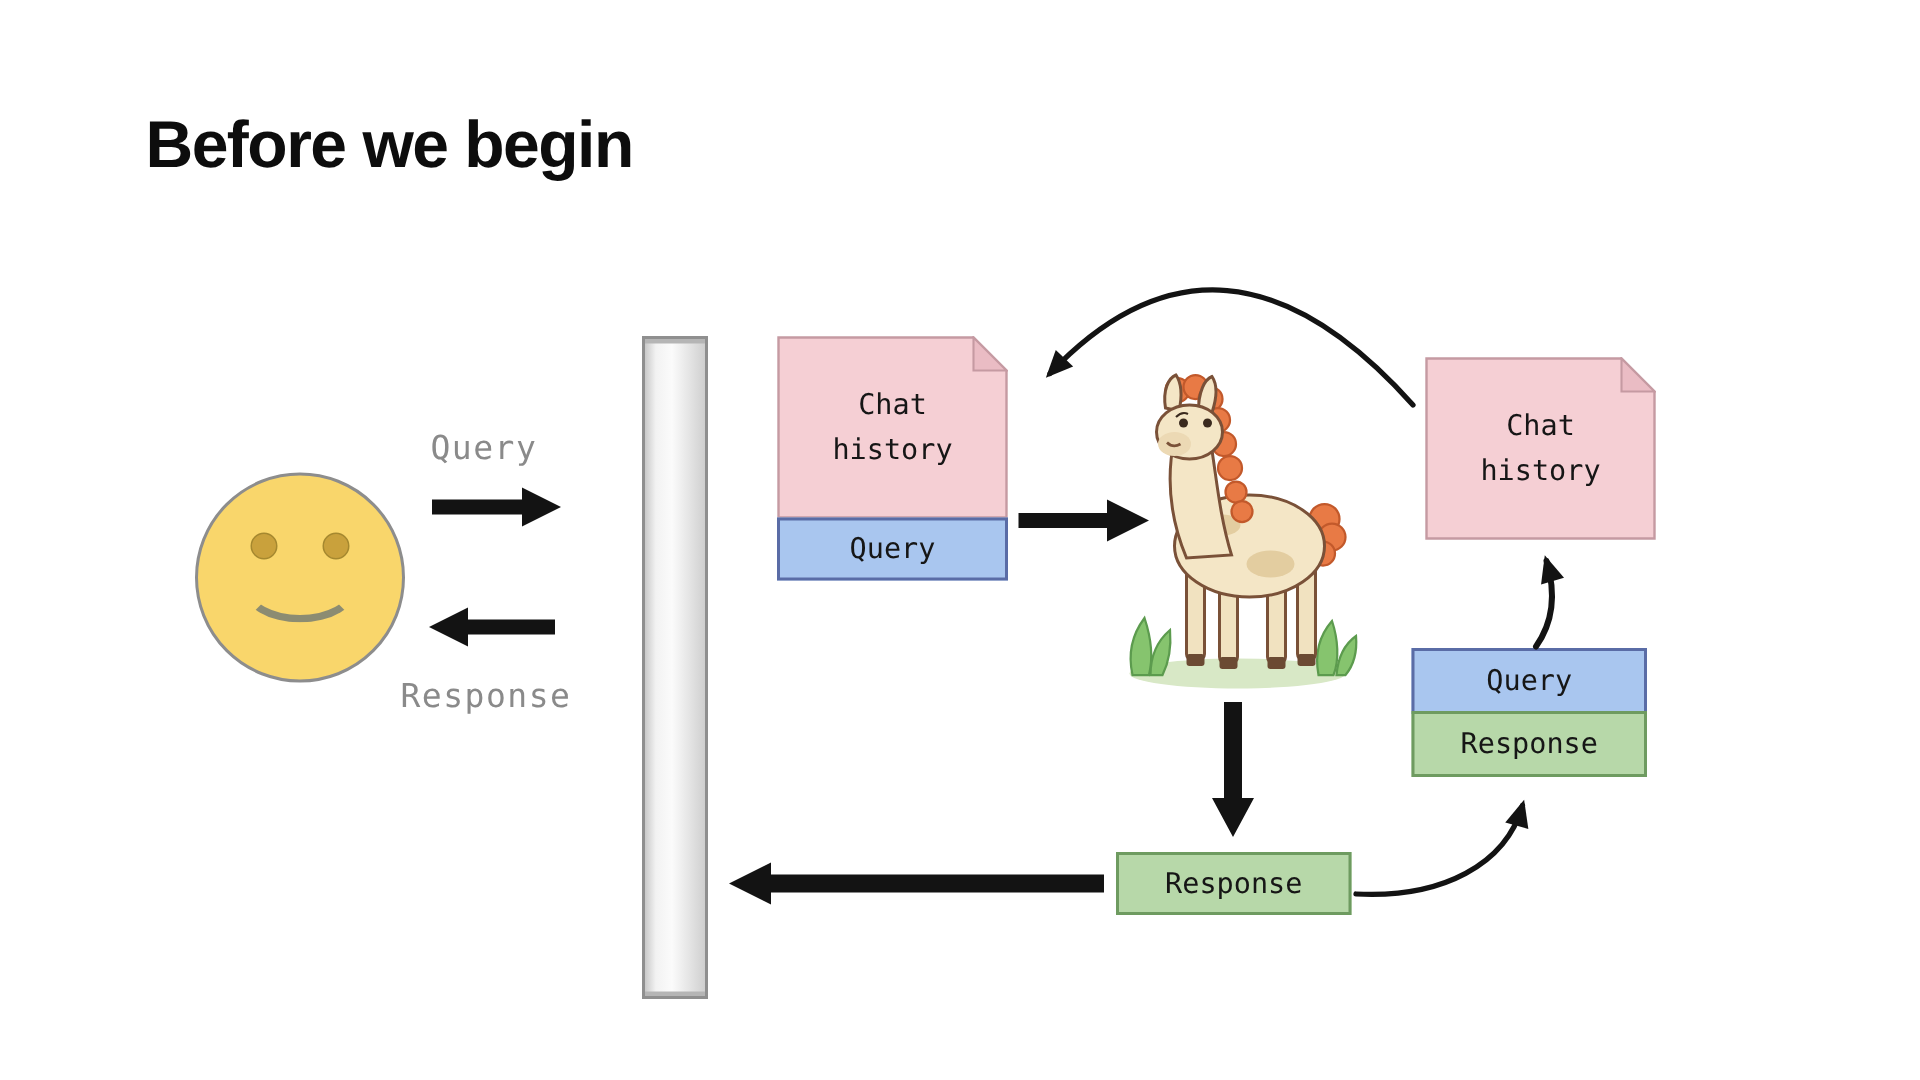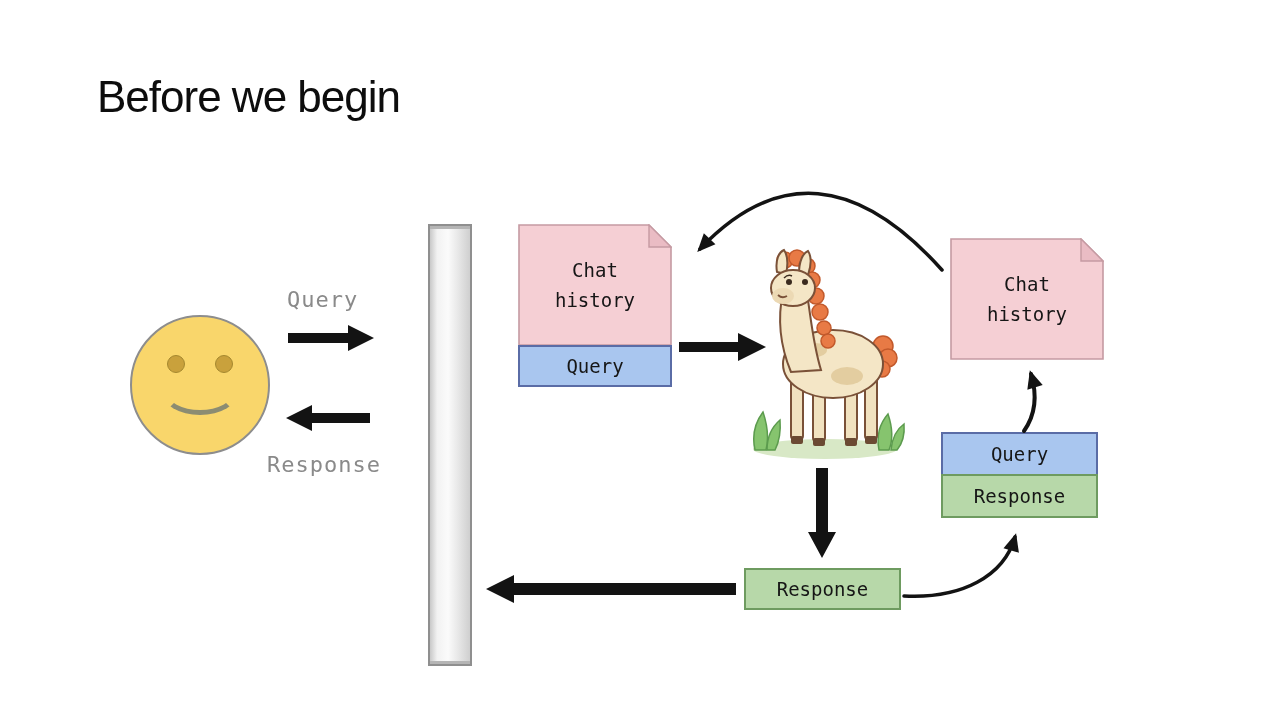--- a/index.html
+++ b/index.html
@@ -3,21 +3,21 @@
 <meta charset="utf-8">
 <style>
   html,body{margin:0;padding:0;background:#fff;}
   .slide{
     position:relative;width:1280px;height:720px;background:#ffffff;
     overflow:hidden;font-family:"DejaVu Sans Mono",monospace;
   }
   .title{
     position:absolute;left:97px;top:72px;
     font-family:"Liberation Sans",sans-serif;
-    font-size:44px;font-weight:400;letter-spacing:-1px;color:#0d0d0d;
+    font-size:44px;font-weight:700;letter-spacing:-1px;color:#0d0d0d;
   }
   .gray-label{
     position:absolute;color:#8a8a8a;font-size:22px;letter-spacing:1px;
   }
   
   .smiley{
     position:absolute;left:130px;top:315px;width:140px;height:140px;
     background:#f9d66b;border:2.5px solid #8d8d8d;border-radius:50%;
     box-sizing:border-box;
   }

